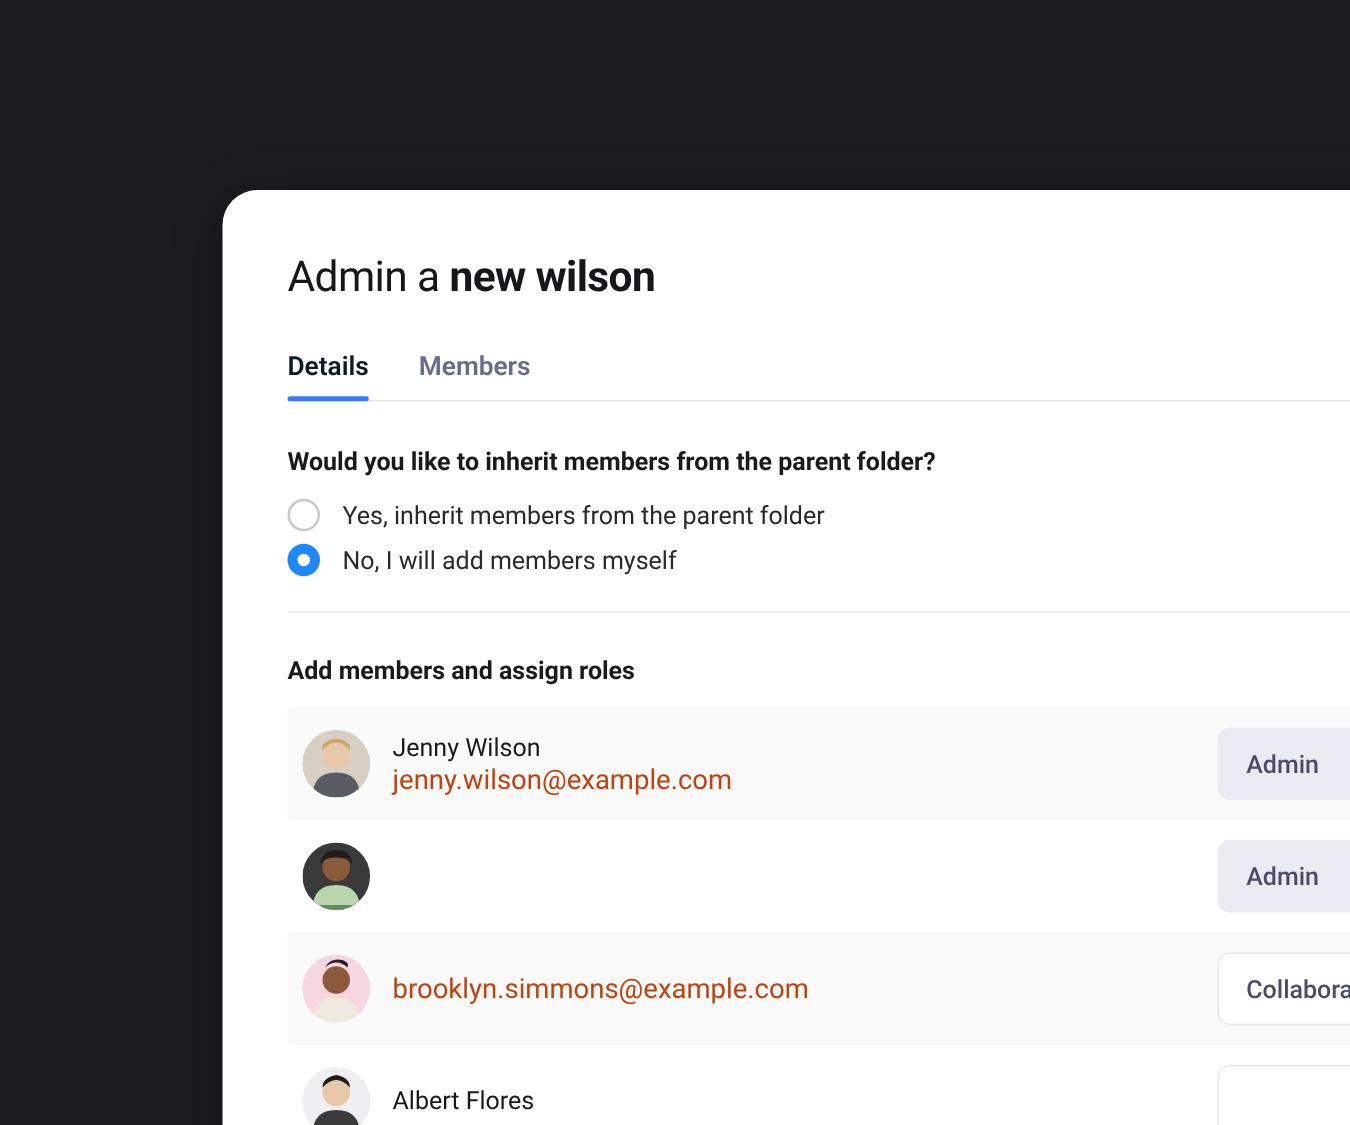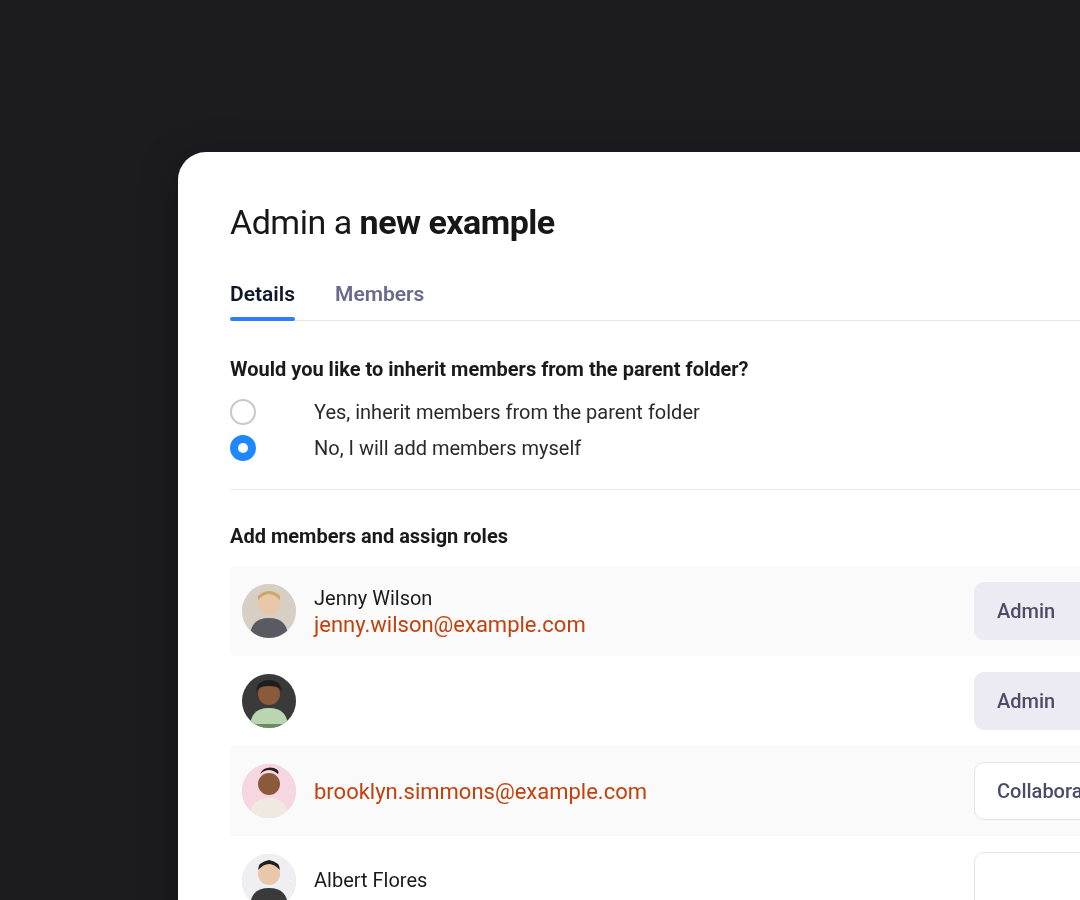--- a/index.html
+++ b/index.html
@@ -79,21 +79,20 @@
   }
   .radio-row.selected .radio-circle::after {
     content: "";
     width: 10px; height: 10px;
     background: #fff;
     border-radius: 50%;
   }
   .radio-label {
     font-size: 20px;
     color: #2a2a2e;
-    margin-left: 40px;
   }
   .divider {
     height: 1px;
     background: #ececf0;
     margin: 0 0 34px 0;
   }
   .subheading {
     font-size: 20px;
     font-weight: 700;
     color: #1a1a1a;
@@ -137,21 +136,21 @@
     background: #eceaf3;
     border-color: #eceaf3;
   }
 </style>
 </head>
 <body>
 
 <div class="panel">
 
   <h1 class="title">
-    <span>Admin a </span><span class="bold">new example</span>
+    <span>Admin a </span><span class="bold">new wilson</span>
   </h1>
 
   <div class="tabs">
     <div class="tab active">Details</div>
     <div class="tab">Members</div>
   </div>
 
   <div class="question">Would you like to inherit members from the parent folder?</div>
 
   <div class="radio-group">

